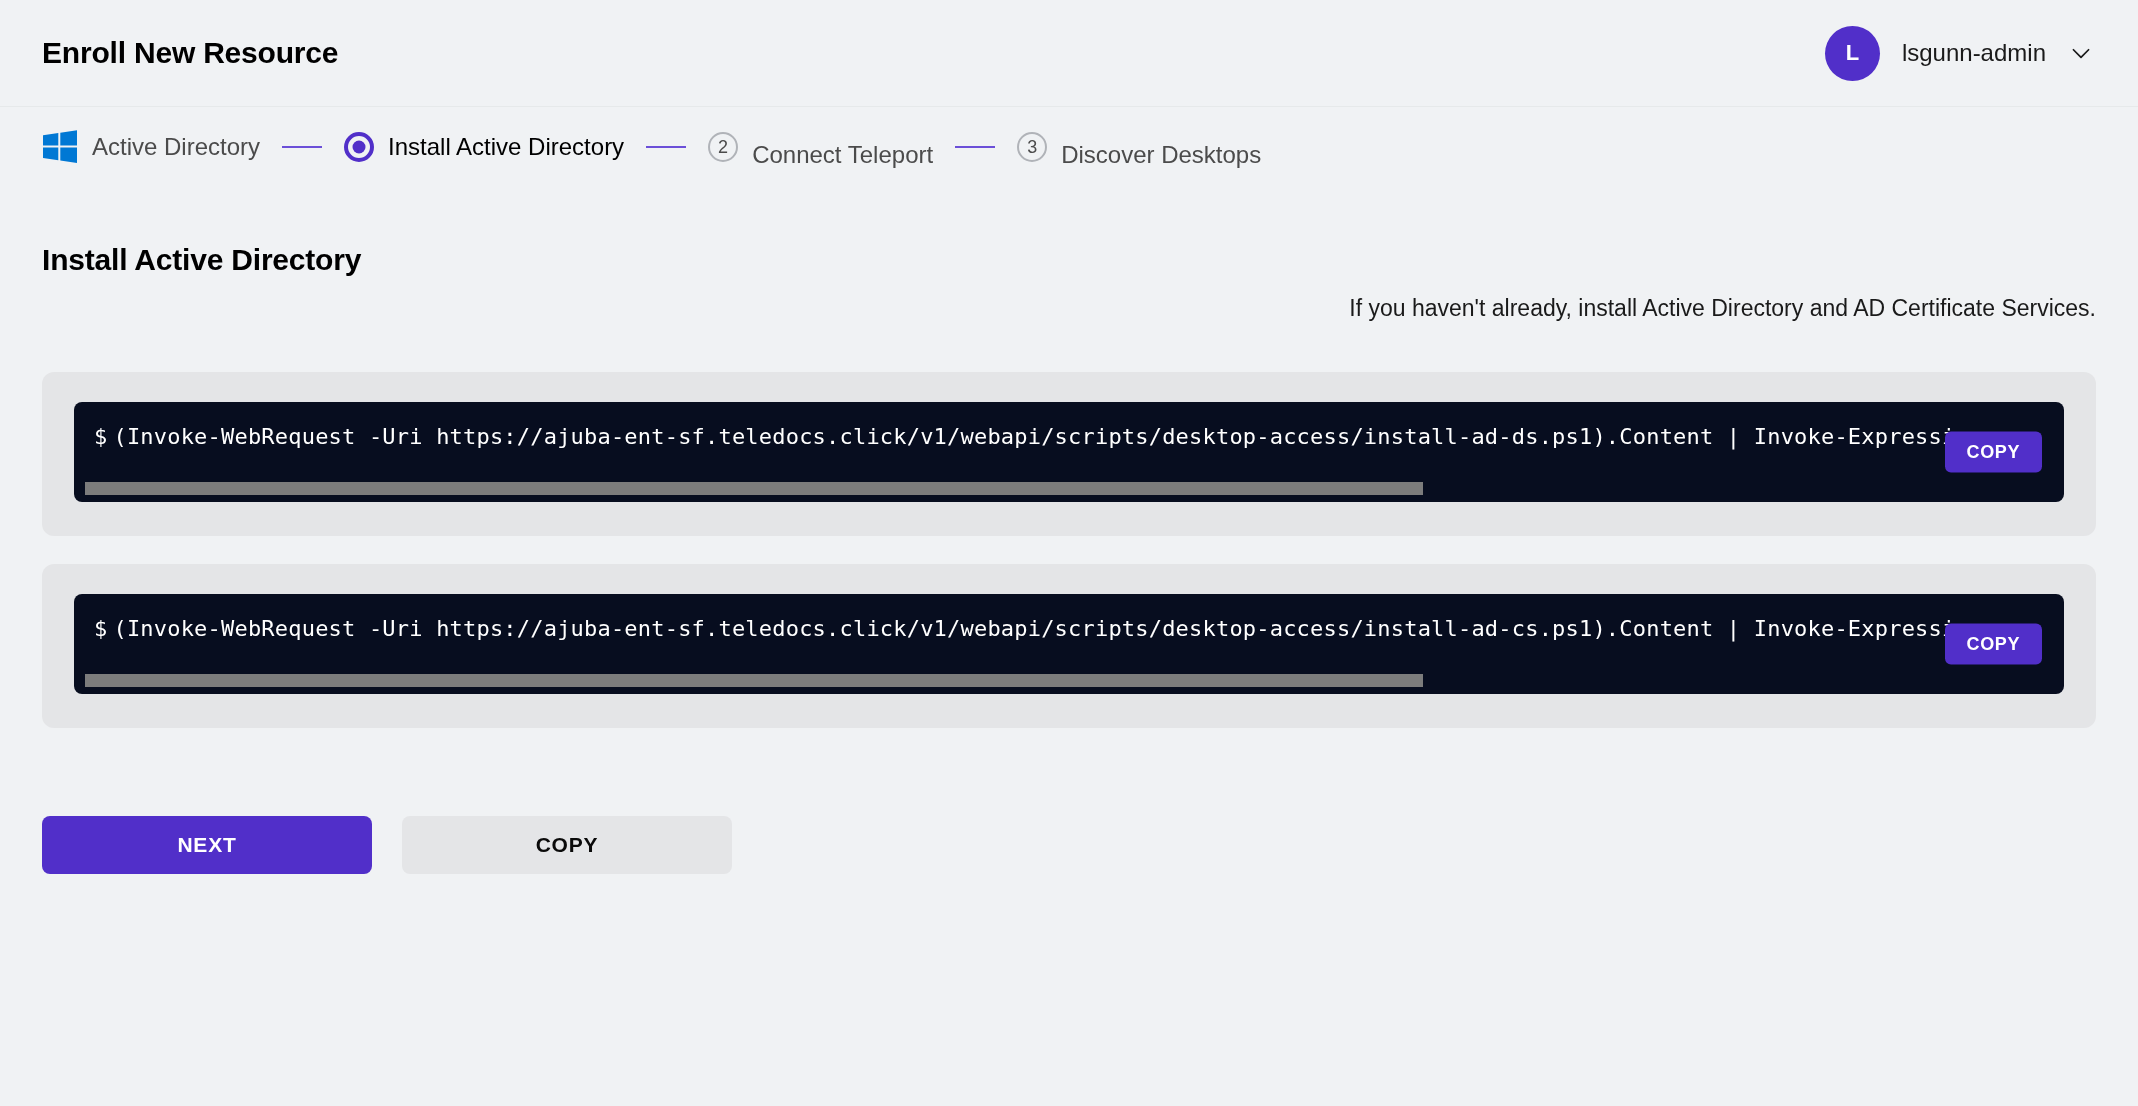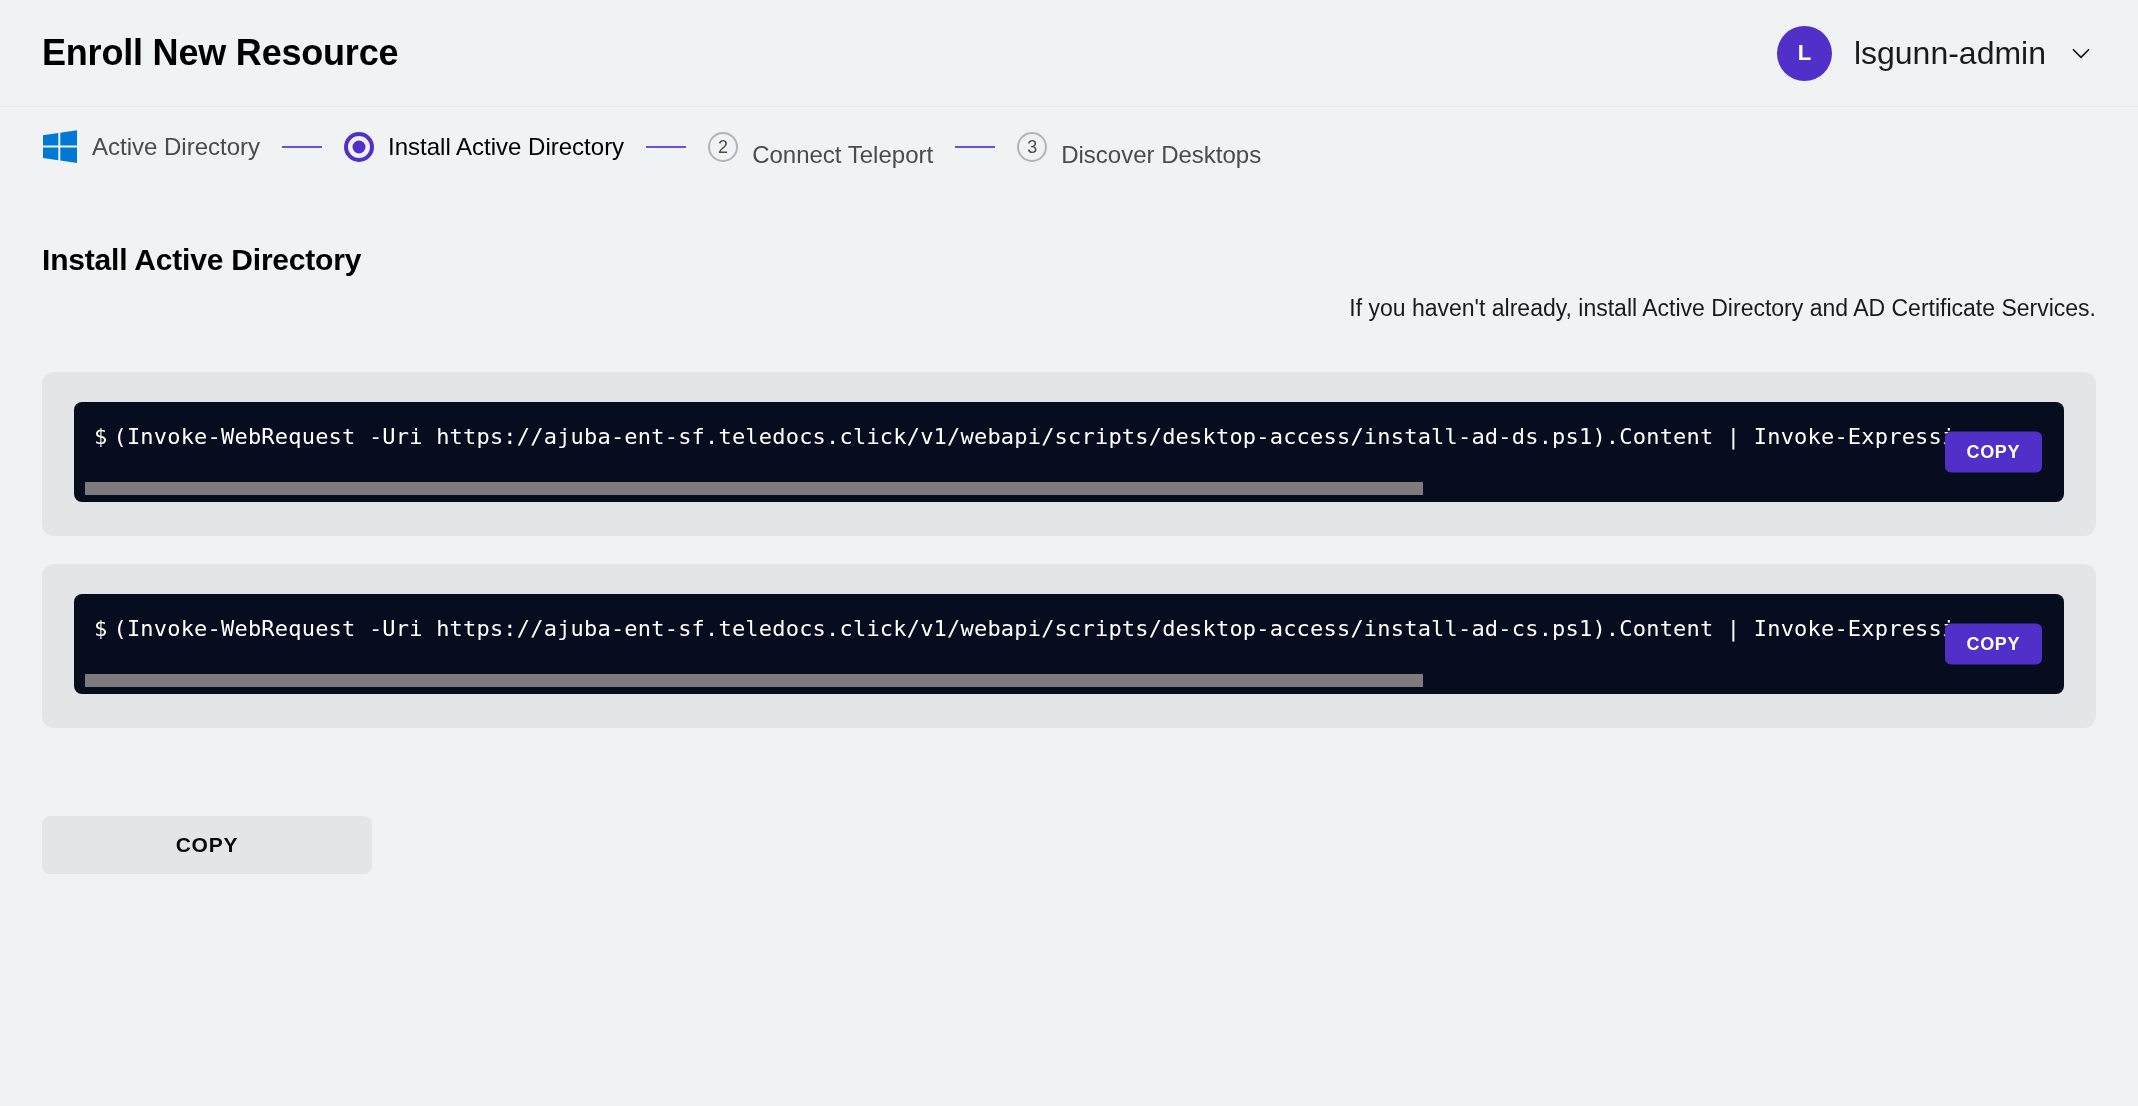--- a/index.html
+++ b/index.html
@@ -16,21 +16,21 @@
     position: relative;
     height: 107px;
     background: #f0f2f4;
     border-bottom: 1px solid #e6e9ea;
     display: flex;
     align-items: center;
     justify-content: space-between;
     padding: 0 36px 0 42px;
   }
   .page-title {
-    font-size: 36px;
+    font-size: 30px;
     font-weight: bold;
     color: #000000;
     letter-spacing: -0.2px;
   }
   .user-menu {
     display: flex;
     align-items: center;
     gap: 22px;
     cursor: pointer;
     padding-right: 8px;
@@ -40,21 +40,21 @@
     border-radius: 50%;
     background: #512fc9;
     color: #ffffff;
     font-size: 22px;
     font-weight: bold;
     display: flex;
     align-items: center;
     justify-content: center;
   }
   .username {
-    font-size: 32px;
+    font-size: 24px;
     color: #1a1a1a;
   }
   .chevron-down {
     width: 26px; height: 26px;
     display: block;
   }
 
   
   .stepper {
     height: 80px;
@@ -280,14 +280,15 @@
       <div class="scrollbar-track">
         <div class="scrollbar-thumb" style="width: 68%;"></div>
       </div>
       <button class="copy-btn">COPY</button>
     </div>
   </div>
 
 </div>
 
 <div class="footer">
+  <button class="btn btn-primary">NEXT</button>
   <button class="btn btn-secondary">COPY</button>
 </div>
 
 </body></html>

